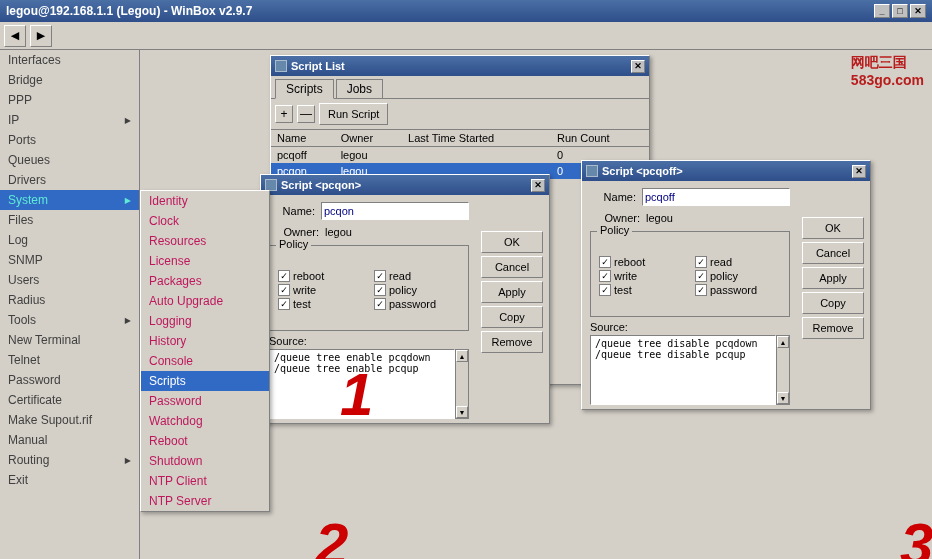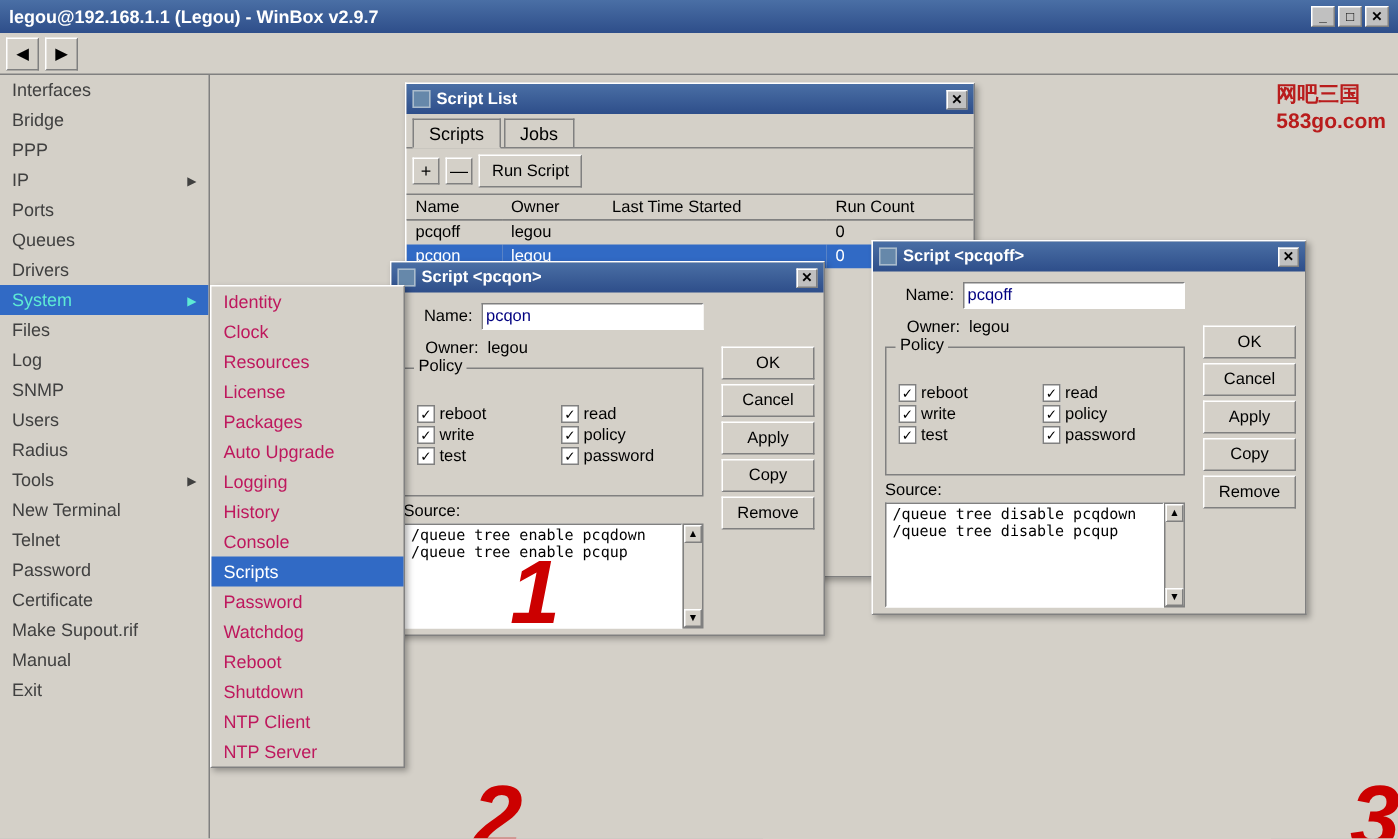--- a/index.html
+++ b/index.html
@@ -501,20 +501,23 @@
       <span>Password</span>
     </div>
     <div class="sidebar-item">
       <span>Certificate</span>
     </div>
     <div class="sidebar-item">
       <span>Make Supout.rif</span>
     </div>
     <div class="sidebar-item">
       <span>Manual</span>
+    </div>
+    <div class="sidebar-item has-sub">
+      <span>Routing</span>
     </div>
     <div class="sidebar-item">
       <span>Exit</span>
     </div>
   </div>
 
   <div class="content">
 
     <div class="submenu" style="top: 140px; left: 0;">
       <div class="submenu-item">Identity</div>

